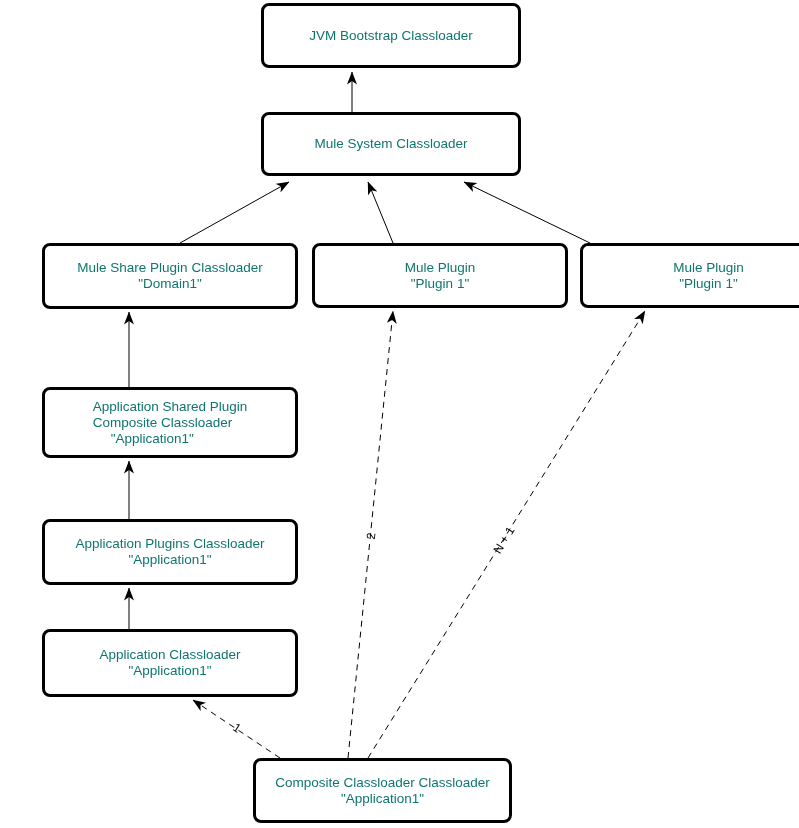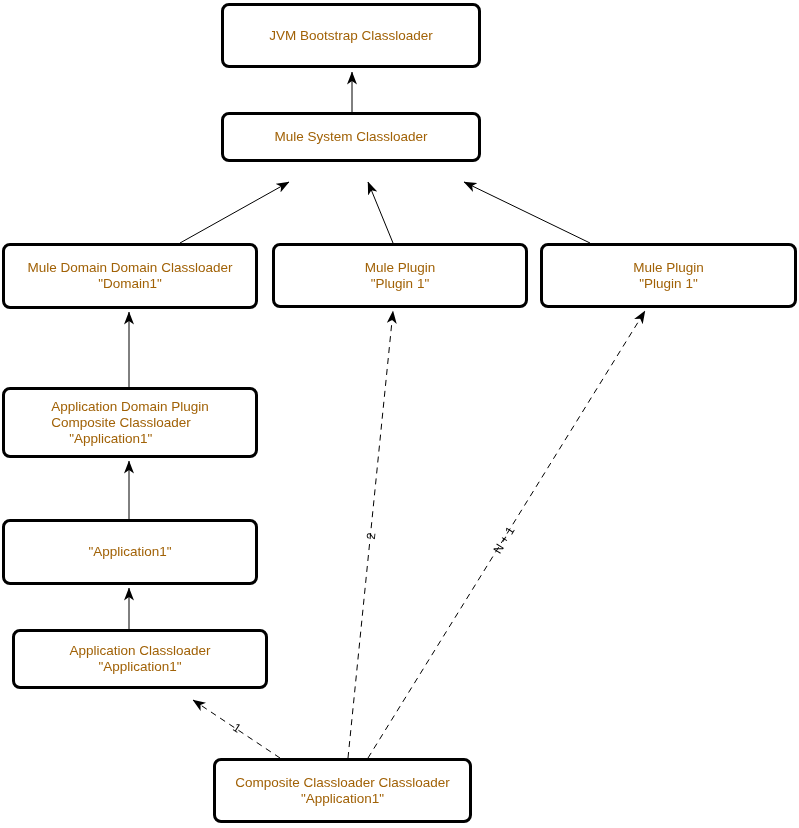--- a/index.html
+++ b/index.html
@@ -27,45 +27,46 @@
     border: 3px solid #000000;
     border-radius: 8px;
     background: #ffffff;
     display: flex;
     flex-direction: column;
     align-items: center;
     justify-content: center;
     text-align: center;
     font-size: 13.5px;
     line-height: 16px;
-    color: #a16207;
+    color: #0f766e;
     padding: 3px 6px;
+    margin-left: 40px;
   }
   .node span { display: block; }
   .txtblock { text-align: left; }
   .txtblock .indent { padding-left: 18px; }
   .edge-label {
     position: absolute;
     font-size: 12px;
     color: #000000;
     white-space: nowrap;
     transform-origin: center center;
   }
   #lbl-1   { left: 237px; top: 728px; transform: translate(-50%,-50%) rotate(33deg); }
   #lbl-2   { left: 371px; top: 536px; transform: translate(-50%,-50%) rotate(-84deg); }
   #lbl-n1  { left: 504px; top: 540px; transform: translate(-50%,-50%) rotate(-58deg); }
   
   #n-jvm       { left: 221px; top: 3px;   width: 260px; height: 65px; }
-  #n-sys       { left: 221px; top: 112px; width: 260px; height: 50px; }
+  #n-sys       { left: 221px; top: 112px; width: 260px; height: 64px; }
   #n-domain    { left: 2px;   top: 243px; width: 256px; height: 66px; }
   #n-plugin-c  { left: 272px; top: 243px; width: 256px; height: 65px; }
   #n-plugin-r  { left: 540px; top: 243px; width: 257px; height: 65px; }
   #n-sharedlib { left: 2px;   top: 387px; width: 256px; height: 71px; }
   #n-appplug   { left: 2px;   top: 519px; width: 256px; height: 66px; }
-  #n-appcl     { left: 12px;   top: 629px; width: 256px; height: 60px; }
+  #n-appcl     { left: 2px;   top: 629px; width: 256px; height: 68px; }
   #n-composite { left: 213px; top: 758px; width: 259px; height: 65px; }
 </style>
 </head>
 <body>
 
 <div id="canvas">
 
   <svg id="edges" viewBox="0 0 799 828" xmlns="http://www.w3.org/2000/svg">
     <defs>
       <marker id="ah" viewBox="0 0 13 10" refX="12.5" refY="5" markerWidth="13" markerHeight="10" orient="auto">
@@ -86,43 +87,44 @@
 
   <div class="node" id="n-jvm">
     <span>JVM Bootstrap Classloader</span>
   </div>
 
   <div class="node" id="n-sys">
     <span>Mule System Classloader</span>
   </div>
 
   <div class="node" id="n-domain">
-    <span>Mule Domain Domain Classloader</span>
+    <span>Mule Share Plugin Classloader</span>
     <span>"Domain1"</span>
   </div>
 
   <div class="node" id="n-plugin-c">
     <span>Mule Plugin</span>
     <span>"Plugin 1"</span>
   </div>
 
   <div class="node" id="n-plugin-r">
     <span>Mule Plugin</span>
     <span>"Plugin 1"</span>
   </div>
 
   <div class="node" id="n-sharedlib">
     <div class="txtblock">
-      <span>Application Domain Plugin</span>
+      <span>Application Shared Plugin</span>
       <span>Composite Classloader</span>
       <span class="indent">"Application1"</span>
     </div>
   </div>
 
   <div class="node" id="n-appplug">
+    <span>Application Plugins Classloader</span>
     <span>"Application1"</span>
   </div>
 
   <div class="node" id="n-appcl">
     <span>Application Classloader</span>
     <span>"Application1"</span>
   </div>
 
   <div class="node" id="n-composite">
     <span>Composite Classloader Classloader</span>

